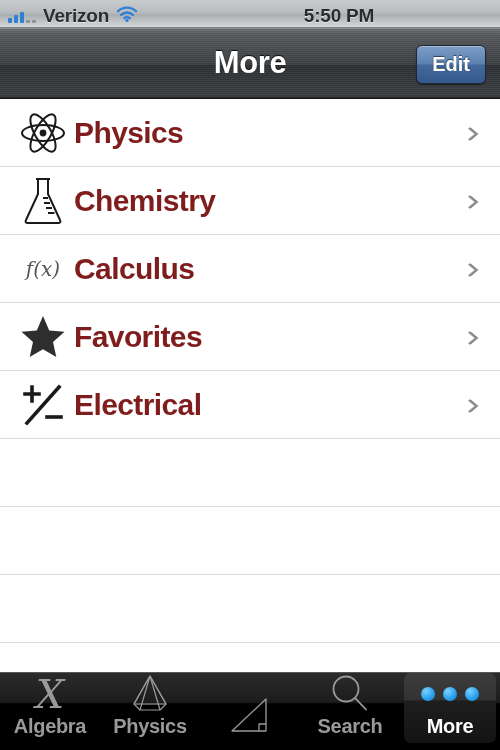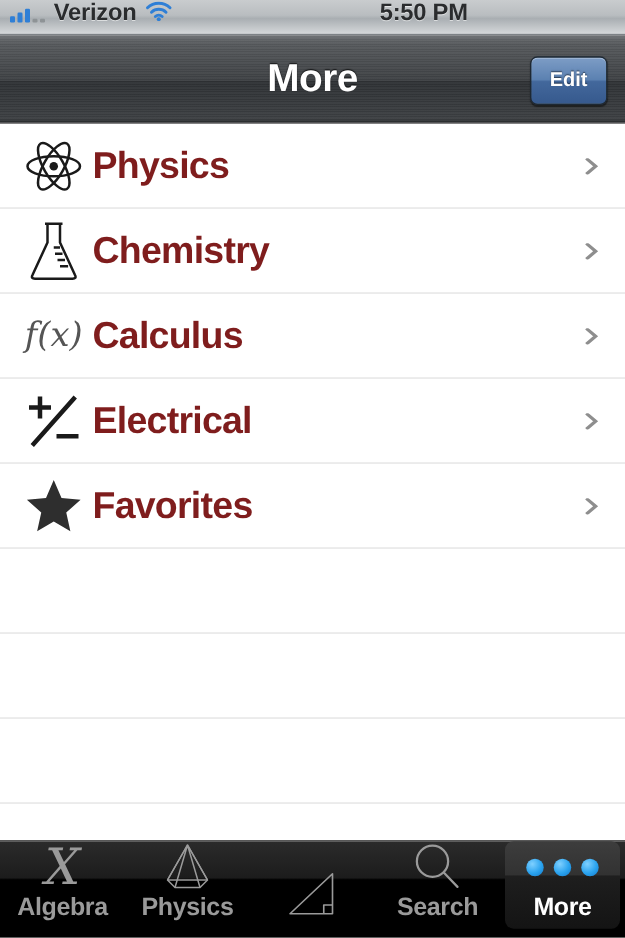--- a/index.html
+++ b/index.html
@@ -20,21 +20,21 @@
   }
 
   
   #status-bar {
     position: absolute;
     top: 0; left: 0;
     width: 500px; height: 28px;
     background: linear-gradient(to bottom, #c9ccce 0%, #b9bdc0 45%, #a9aeb2 55%, #d5d8da 100%);
     border-bottom: 1px solid #7d8286;
     display: flex;
-    align-items: flex-start;
+    align-items: flex-end;
     box-sizing: border-box;
   }
   .sb-left {
     display: flex;
     align-items: center;
     padding-left: 8px;
     width: 170px;
     gap: 7px;
   }
   .sb-center {
@@ -136,21 +136,21 @@
     display: flex;
     align-items: center;
     justify-content: center;
     border-radius: 6px;
     border: 1px solid #1d2833;
     background: linear-gradient(to bottom, #7d9dc6 0%, #5b81b1 48%, #43689c 52%, #36598d 100%);
     box-shadow: inset 0 1px 0 rgba(255,255,255,.33), 0 1px 1px rgba(0,0,0,.5);
     cursor: pointer;
   }
   #edit-button span {
-    font-size: 16px;
+    font-size: 20px;
     font-weight: bold;
     color: #fff;
     text-shadow: 0 -1px 1px rgba(0,0,0,.55);
   }
 
   
   #table-view {
     position: absolute;
     top: 99px; left: 0;
     width: 500px;
@@ -188,21 +188,21 @@
     position: absolute;
     right: 20px;
     top: 50%;
     transform: translateY(-50%);
     width: 13px;
     height: 13px;
   }
   .fx-icon {
     font-family: "DejaVu Serif", "Liberation Serif", serif;
     font-style: italic;
-    font-size: 27px;
+    font-size: 20px;
     color: #555;
   }
 
   
   #tab-bar {
     position: absolute;
     left: 0; bottom: 0;
     width: 500px; height: 78px;
     background: linear-gradient(to bottom, #2b2b2b 0%, #1c1c1c 38%, #000 40%, #000 100%);
     border-top: 1px solid #575757;
@@ -341,43 +341,43 @@
       <span class="row-label">Calculus</span>
       <span class="chevron">
         <svg width="13" height="13" viewBox="0 0 13 13">
             <path d="M3 1 L9.5 6.5 L3 12" fill="none" stroke="#8e8e8e" stroke-width="2.6" stroke-linecap="square"></path>
           </svg>
       </span>
     </div>
 
     <div class="row">
       <span class="row-icon">
+        <svg width="46" height="46" viewBox="0 0 46 46">
+          <path d="M23 2 L29.2 16.4 L44.5 17.8 L33 28 L36.3 43 L23 35.2 L9.7 43 L13 28 L1.5 17.8 L16.8 16.4 Z" fill="#2e2e2e"></path>
+        </svg>
+      </span>
+      <span class="row-label">Favorites</span>
+      <span class="chevron">
+        <svg width="13" height="13" viewBox="0 0 13 13">
+            <path d="M3 1 L9.5 6.5 L3 12" fill="none" stroke="#8e8e8e" stroke-width="2.6" stroke-linecap="square"></path>
+          </svg>
+      </span>
+    </div>
+
+    <div class="row">
+      <span class="row-icon">
         <svg width="48" height="48" viewBox="0 0 48 48">
           <g stroke="#1a1a1a" stroke-width="3.6" stroke-linecap="square">
             <path d="M6 13 L20 13 M13 6 L13 20"></path>
             <path d="M40 6 L8 42"></path>
             <path d="M28 36 L42 36"></path>
           </g>
         </svg>
       </span>
       <span class="row-label">Electrical</span>
-      <span class="chevron">
-        <svg width="13" height="13" viewBox="0 0 13 13">
-            <path d="M3 1 L9.5 6.5 L3 12" fill="none" stroke="#8e8e8e" stroke-width="2.6" stroke-linecap="square"></path>
-          </svg>
-      </span>
-    </div>
-
-    <div class="row">
-      <span class="row-icon">
-        <svg width="46" height="46" viewBox="0 0 46 46">
-          <path d="M23 2 L29.2 16.4 L44.5 17.8 L33 28 L36.3 43 L23 35.2 L9.7 43 L13 28 L1.5 17.8 L16.8 16.4 Z" fill="#2e2e2e"></path>
-        </svg>
-      </span>
-      <span class="row-label">Favorites</span>
       <span class="chevron">
         <svg width="13" height="13" viewBox="0 0 13 13">
             <path d="M3 1 L9.5 6.5 L3 12" fill="none" stroke="#8e8e8e" stroke-width="2.6" stroke-linecap="square"></path>
           </svg>
       </span>
     </div>
 
     <div class="row empty"></div>
     <div class="row empty"></div>
     <div class="row empty"></div>

